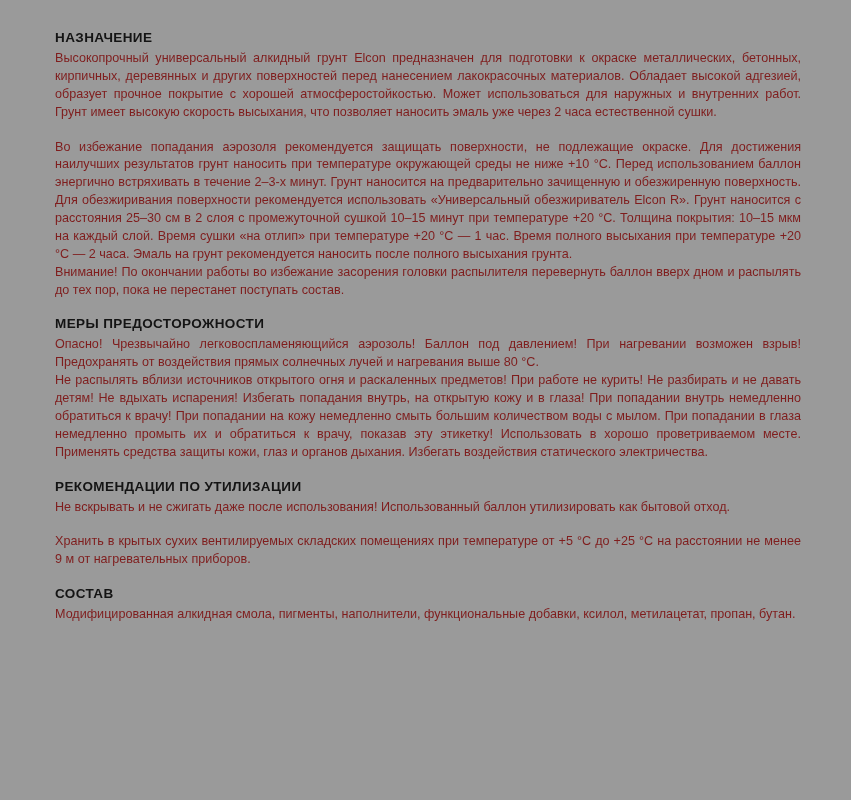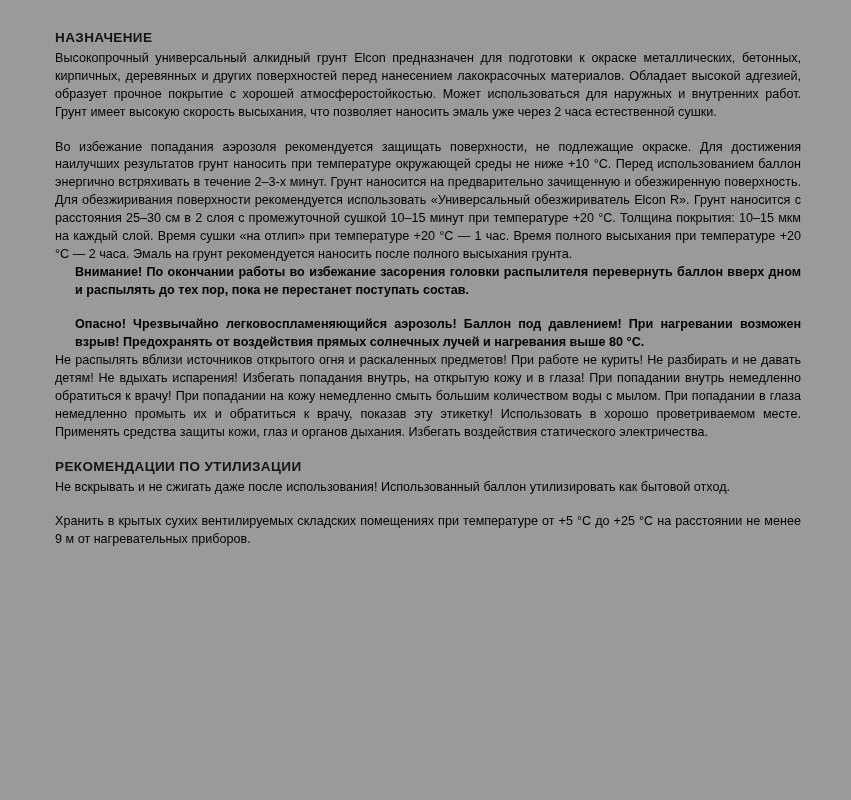--- a/index.html
+++ b/index.html
@@ -32,29 +32,28 @@
     font-weight: bold;
     letter-spacing: 0.4px;
     margin: 0 0 5px 0;
     color: #141414;
   }
   p.body-text {
     font-size: 12.6px;
     line-height: 1.42;
     margin: 0;
     text-align: justify;
-    color: #000000;
+    color: #7f1d1d;
     hyphens: manual;
   }
   p.body-text + p.body-text {
     margin-top: 0px;
   }
   p.bold-text {
-    font-weight: bold;
-    margin-left: 20px;
+    font-weight: normal;
   }
   .sec-purpose { margin-bottom: 17px; }
   .sec-usage { margin-bottom: 17px; }
   .sec-safety { margin-bottom: 17px; }
   .sec-disposal { margin-bottom: 17px; }
   .sec-storage { margin-bottom: 17px; }
 </style>
 </head>
 <body>
 
@@ -64,27 +63,32 @@
     <h2 class="heading">НАЗНАЧЕНИЕ</h2>
     <p class="body-text">Высокопрочный универсальный алкидный грунт Elcon предназначен для подготовки к окраске металлических, бетонных, кирпичных, деревянных и других поверхностей перед нанесением лакокрасочных материалов. Обладает высокой адгезией, образует прочное покрытие с хорошей атмосферостойкостью. Может использоваться для наружных и внутренних работ. Грунт имеет высокую скорость высыхания, что позволяет наносить эмаль уже через 2 часа естественной сушки.</p>
   </section>
 
   <section class="section sec-usage">
     <p class="body-text">Во избежание попадания аэрозоля рекомендуется защищать поверхности, не подлежащие окраске. Для достижения наилучших результатов грунт наносить при температуре окружающей среды не ниже +10 °С. Перед использованием баллон энергично встряхивать в течение 2–3-х минут. Грунт наносится на предварительно зачищенную и обезжиренную поверхность. Для обезжиривания поверхности рекомендуется использовать «Универсальный обезжириватель Elcon R». Грунт наносится с расстояния 25–30 см в 2 слоя с промежуточной сушкой 10–15 минут при температуре +20 °С. Толщина покрытия: 10–15 мкм на каждый слой. Время сушки «на отлип» при температуре +20 °С — 1 час. Время полного высыхания при температуре +20 °С — 2 часа. Эмаль на грунт рекомендуется наносить после полного высыхания грунта.</p>
     <p class="body-text bold-text">Внимание! По окончании работы во избежание засорения головки распылителя перевернуть баллон вверх дном и распылять до тех пор, пока не перестанет поступать состав.</p>
   </section>
 
   <section class="section sec-safety">
+    <h2 class="heading">МЕРЫ ПРЕДОСТОРОЖНОСТИ</h2>
     <p class="body-text bold-text">Опасно! Чрезвычайно легковоспламеняющийся аэрозоль! Баллон под давлением! При нагревании возможен взрыв! Предохранять от воздействия прямых солнечных лучей и нагревания выше 80 °С.</p>
     <p class="body-text">Не распылять вблизи источников открытого огня и раскаленных предметов! При работе не курить! Не разбирать и не давать детям! Не вдыхать испарения! Избегать попадания внутрь, на открытую кожу и в глаза! При попадании внутрь немедленно обратиться к врачу! При попадании на кожу немедленно смыть большим количеством воды с мылом. При попадании в глаза немедленно промыть их и обратиться к врачу, показав эту этикетку! Использовать в хорошо проветриваемом месте. Применять средства защиты кожи, глаз и органов дыхания. Избегать воздействия статического электричества.</p>
   </section>
 
   <section class="section sec-disposal">
     <h2 class="heading">РЕКОМЕНДАЦИИ ПО УТИЛИЗАЦИИ</h2>
     <p class="body-text">Не вскрывать и не сжигать даже после использования! Использованный баллон утилизировать как бытовой отход.</p>
   </section>
 
   <section class="section sec-storage">
     <p class="body-text">Хранить в крытых сухих вентилируемых складских помещениях при температуре от +5 °С до +25 °С на расстоянии не менее 9 м от нагревательных приборов.</p>
   </section>
 
+  <section class="section sec-composition">
+    <h2 class="heading">СОСТАВ</h2>
+    <p class="body-text">Модифицированная алкидная смола, пигменты, наполнители, функциональные добавки, ксилол, метилацетат, пропан, бутан.</p>
+  </section>
 
 </div>
 
 </body></html>

